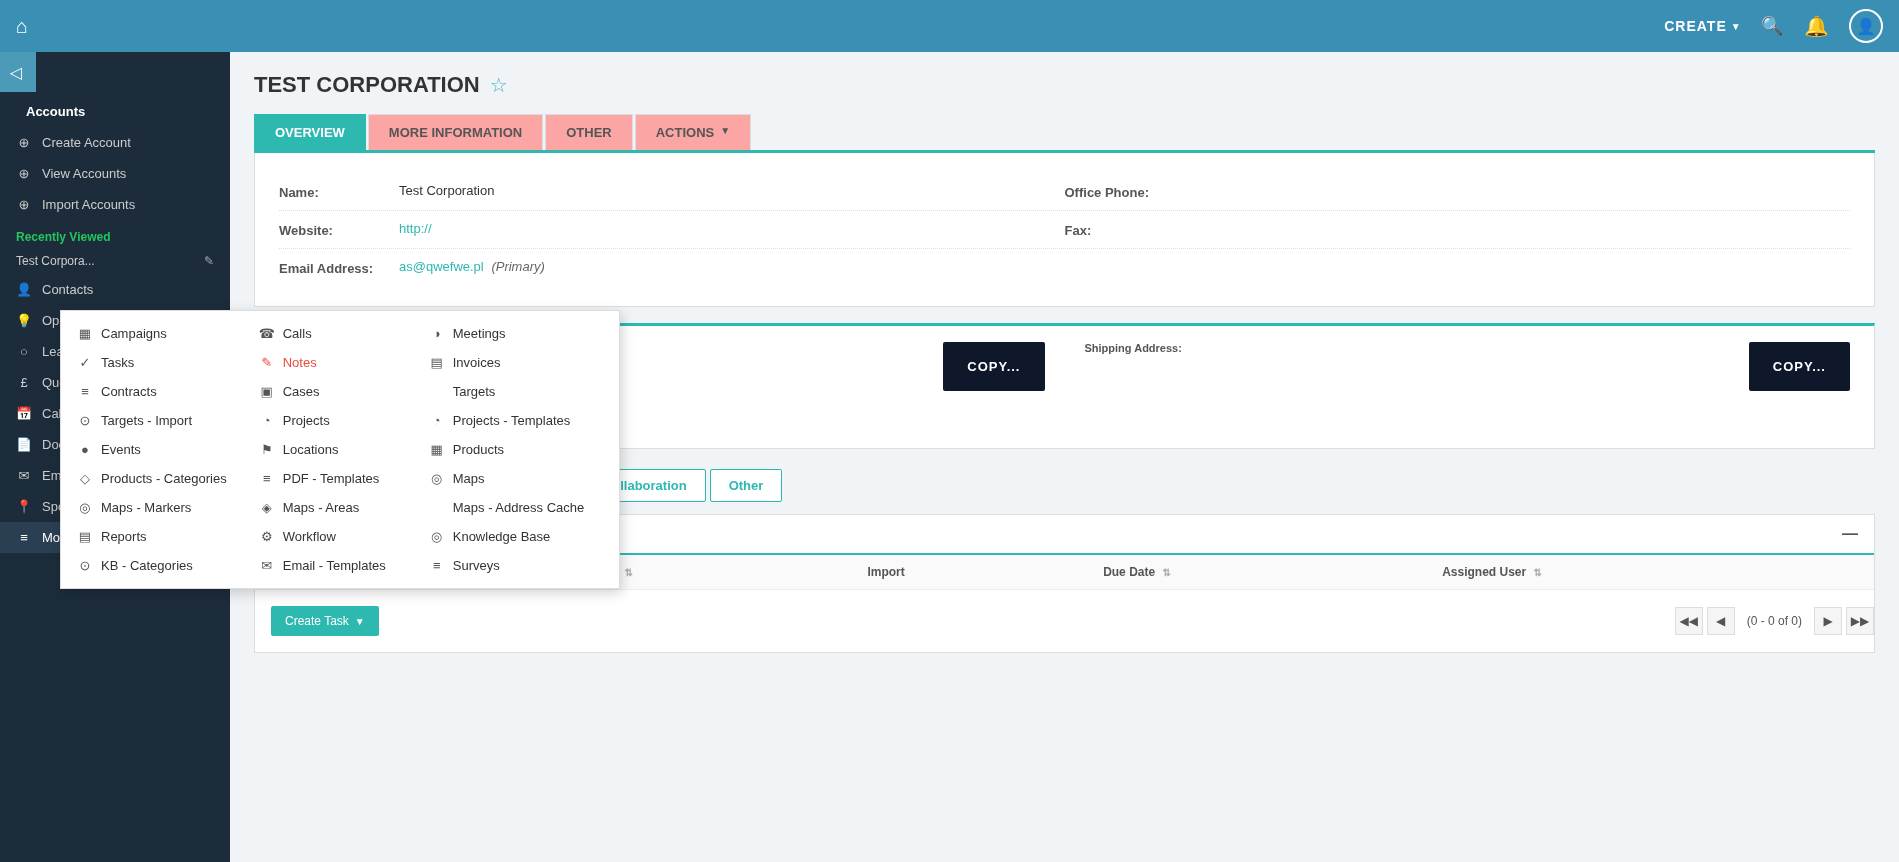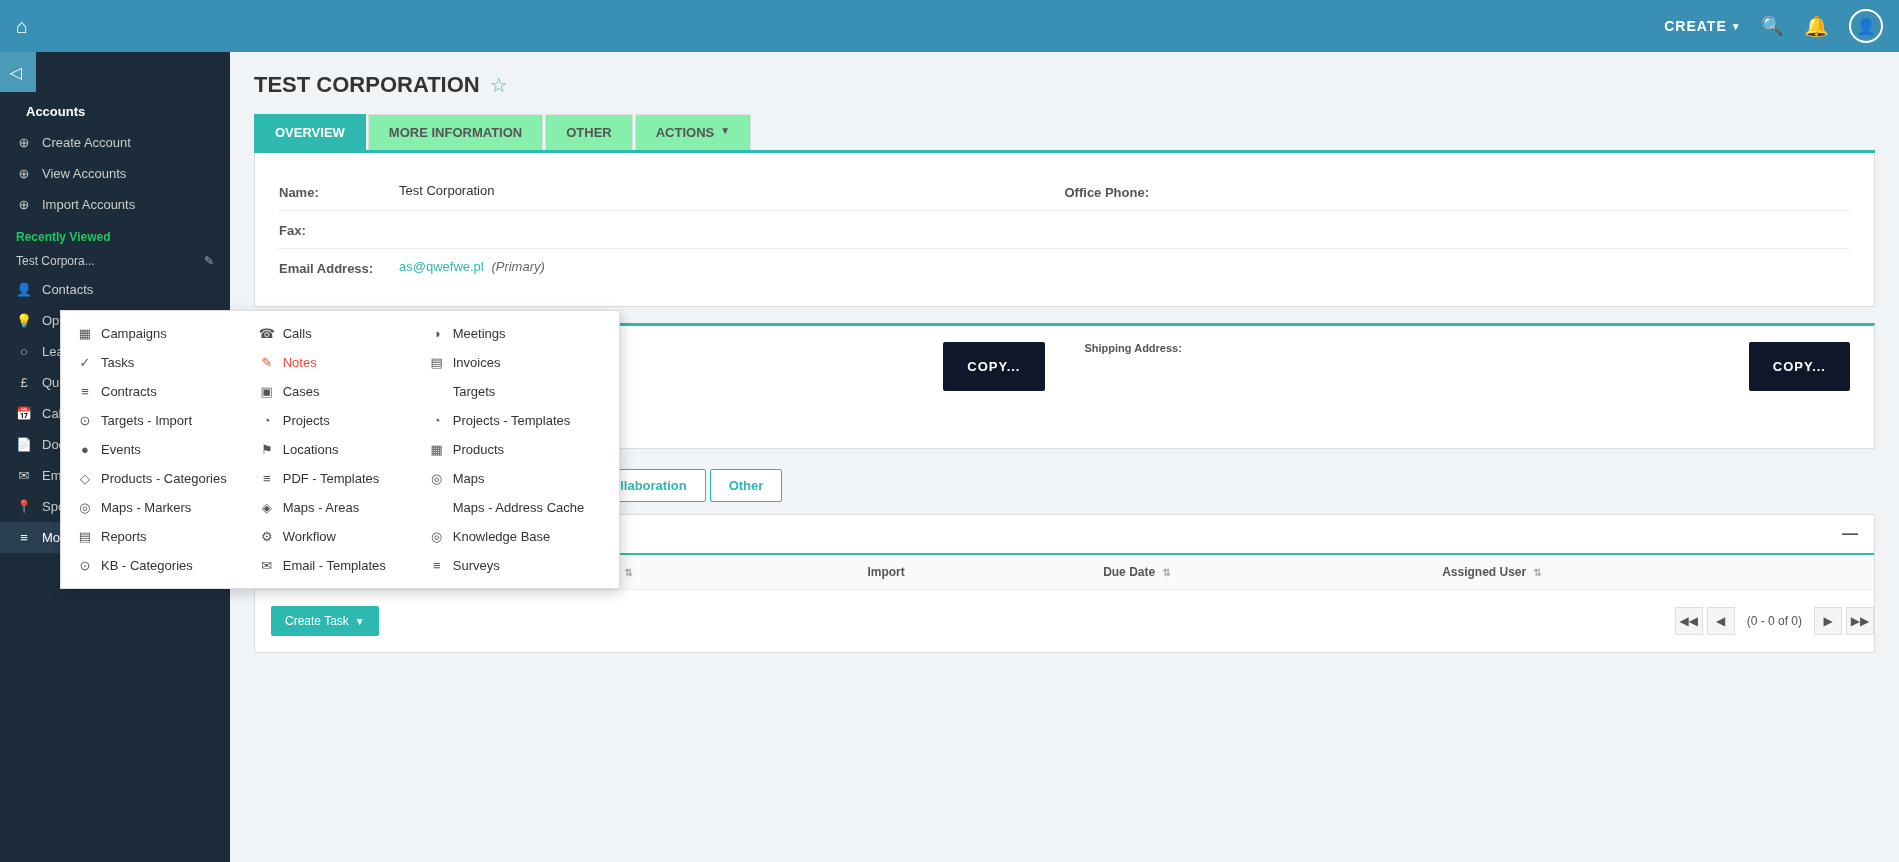--- a/index.html
+++ b/index.html
@@ -75,21 +75,21 @@
     }
     .page-title {
       font-size: 22px; font-weight: bold; color: #333;
     }
     .star-icon { color: #4ab8c1; font-size: 20px; cursor: pointer; }
 
     
     .tabs { display: flex; margin-bottom: 0; border-bottom: 3px solid #2db8b0; }
     .tab {
       padding: 10px 20px; font-size: 13px; font-weight: bold;
-      cursor: pointer; background: #86efac; border: 1px solid #ddd;
+      cursor: pointer; background: #fca5a5; border: 1px solid #ddd;
       border-bottom: none; color: #555; margin-right: 2px;
     }
     .tab.active { background: #2db8b0; color: white; border-color: #2db8b0; }
     .tab.actions { display: flex; gap: 6px; }
 
     
     .form-section {
       background: white; padding: 20px 24px;
       border: 1px solid #ddd; border-top: none;
       margin-bottom: 0;
@@ -396,20 +396,26 @@
         <div class="form-col">
           <span class="field-label">Name:</span>
           <span class="field-value">Test Corporation</span>
         </div>
         <div class="form-col">
           <span class="field-label">Office Phone:</span>
           <span class="field-value"></span>
         </div>
       </div>
       <div class="form-row">
+        <div class="form-col">
+          <span class="field-label">Website:</span>
+          <span class="field-value">
+            <a href="#">http://</a>
+          </span>
+        </div>
         <div class="form-col">
           <span class="field-label">Fax:</span>
           <span class="field-value"></span>
         </div>
       </div>
       <div class="form-row">
         <div class="form-col">
           <span class="field-label">Email Address:</span>
           <span class="field-value">
             <a href="#">as@qwefwe.pl</a>

